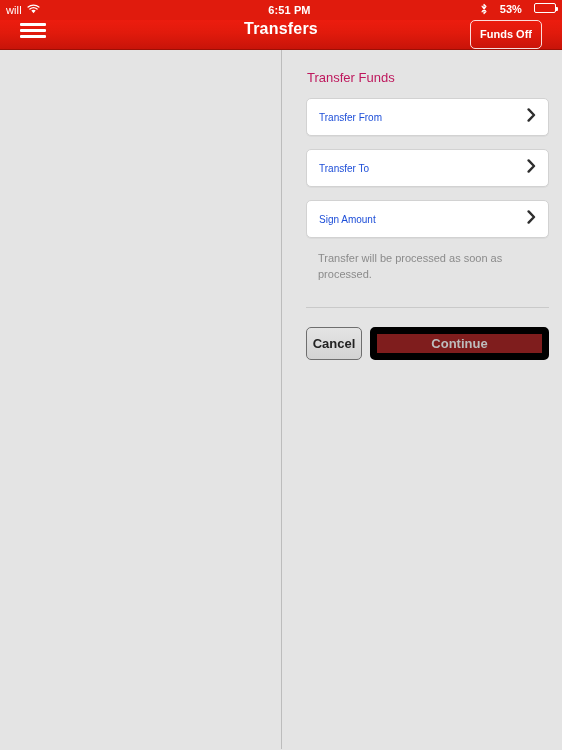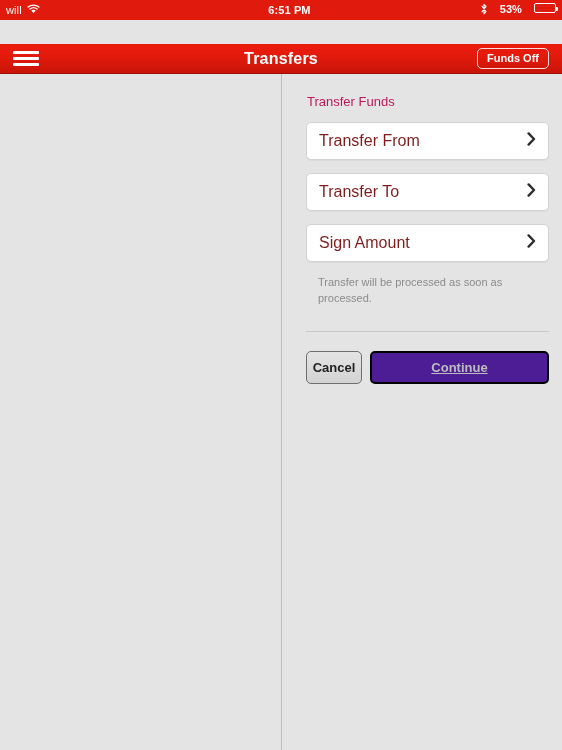--- a/index.html
+++ b/index.html
@@ -86,23 +86,21 @@
     border-radius: 1px;
   }
 
   
   .nav-bar {
     position: relative;
     height: 30px;
     background: linear-gradient(to bottom, #ec1c0e 0%, #e11a0c 45%, #c81409 100%);
     border-bottom: 1px solid #9d0f05;
     display: flex;
-    align-items: center;
-    padding: 0 13px;
-    margin-top: 24px;
+    padding: 0 20px;
   }
   .hamburger {
     width: 26px;
     height: 20px;
     display: flex;
     flex-direction: column;
     justify-content: center;
     gap: 3px;
     cursor: pointer;
     flex: 0 0 auto;
@@ -173,22 +171,22 @@
     border: 1px solid #d2d2d2;
     border-radius: 5px;
     display: flex;
     align-items: center;
     padding: 0 12px;
     margin-bottom: 13px;
     box-shadow: 0 1px 0 rgba(0,0,0,0.04);
     cursor: pointer;
   }
   .field-label {
-    font-size: 16px;
-    color: #7f1d1d;
+    font-size: 10px;
+    color: #1d4ed8;
   }
   .chev {
     margin-left: auto;
     display: block;
   }
 
   .helper-text {
     font-size: 11px;
     color: #8b8b8b;
     line-height: 1.45;
@@ -219,24 +217,23 @@
   }
   .btn-cancel {
     width: 56px;
     color: #222222;
     background: linear-gradient(to bottom, #e4e4e4 0%, #d3d3d3 100%);
     border: 1px solid #6e6e6e;
   }
   .btn-continue {
     flex: 1;
     color: #bdbdbd;
-    background: #4c1d95;
-    border: 2px solid #000000;
+    background: #7f1d1d;
+    border: 7px solid #000000;
     cursor: default;
-    text-decoration: underline;
   }
 </style>
 </head>
 <body>
 
 <div class="screen">
 
   <div class="status-bar">
     <div class="status-left">
       <span class="status-device">will</span>

